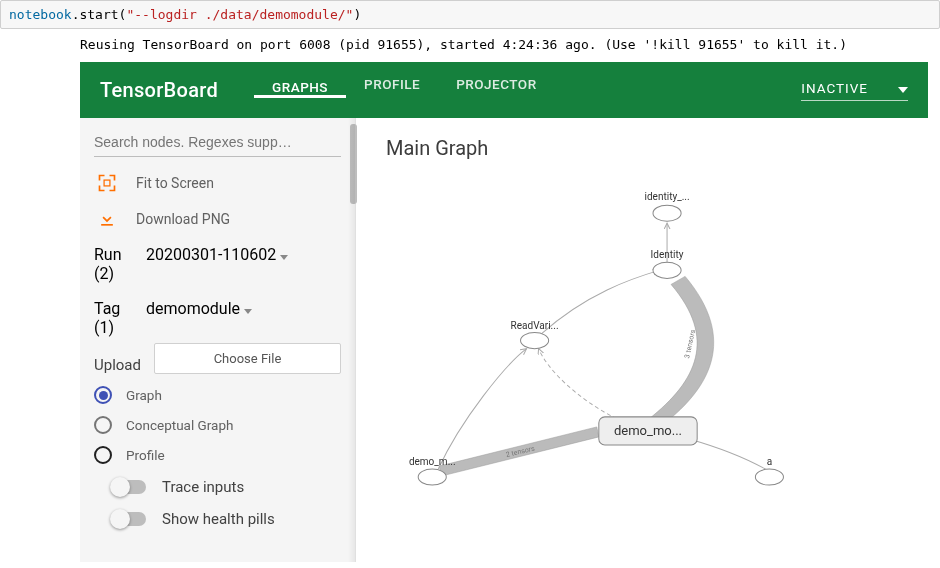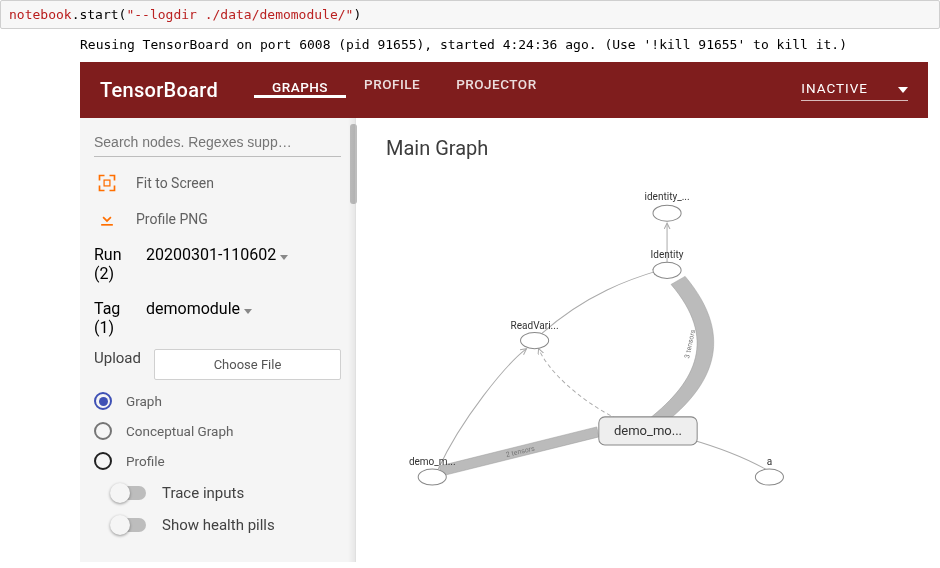--- a/index.html
+++ b/index.html
@@ -3,32 +3,32 @@
 <meta charset="utf-8">
 <style>
   * { box-sizing: border-box; margin: 0; padding: 0; }
   body { font-family: -apple-system, BlinkMacSystemFont, "Segoe UI", Roboto, sans-serif; background: #fff; width: 940px; height: 568px; overflow: hidden; }
   .mono { font-family: "Menlo", "Consolas", monospace; font-size: 13px; }
 
   
   .cell { display: flex; }
   .prompt { width: 80px; text-align: right; padding: 6px 10px 6px 0; color: #303F9F; font-family: monospace; font-size: 13px; }
   .code-area { flex: 1; background: #f7f7f7; border: 1px solid #cfcfcf; border-radius: 2px; padding: 6px 8px; }
-  .code-area .obj { color: #b91c1c; }
+  .code-area .obj { color: #0369a1; }
   .code-area .method { color: #000; }
   .code-area .paren { color: #000; }
   .code-area .string { color: #ba2121; }
 
   .output-row { display: flex; margin-top: 4px; }
   .output-text { padding: 4px 0 10px 0; }
 
   .tb-frame { margin-left: 80px; width: 848px; height: 500px; border: none; }
 
   
-  .tb-header { background: #7f1d1d; color: #fff; height: 56px; display: flex; align-items: center; padding: 0 20px; }
+  .tb-header { background: #15803d; color: #fff; height: 56px; display: flex; align-items: center; padding: 0 20px; }
   .tb-logo { font-size: 20px; font-weight: 500; letter-spacing: 0.3px; margin-right: 36px; }
   .tb-tabs { display: flex; align-items: flex-start; height: 60px; margin-top: 32px; }
   .tb-tab { display: flex; align-items: center; padding: 0 18px; font-size: 13.5px; font-weight: 500; letter-spacing: 0.5px; color: rgba(255,255,255,0.85); cursor: pointer; }
   .tb-tab.active { color: #fff; border-bottom: 3px solid #fff; padding-top: 3px; }
   .tb-spacer { flex: 1; }
   .tb-inactive { display: flex; align-items: flex-start; font-size: 13.5px; letter-spacing: 1px; border-bottom: 1px solid rgba(255,255,255,0.7); padding-bottom: 4px; cursor: pointer; margin-left: 24px; }
   .tb-inactive .chev { margin-left: 30px; }
 
   
   .tb-body { display: flex; height: calc(100% - 56px); }
@@ -40,21 +40,21 @@
   .search::placeholder { color: #757575; }
 
   .side-row { display: flex; align-items: center; margin-top: 16px; }
   .side-row .icon { width: 26px; display: flex; justify-content: center; }
   .side-row .label { margin-left: 16px; color: #616161; font-size: 14px; }
   .kv-stack { display: flex; flex-direction: column; }
   .kv-wrap { display: flex; align-items: flex-start; margin-top: 16px; }
   .kv-wrap .kv-stack { width: 52px; }
   .kv-wrap .sel { flex: 1; }
 
-  .upload-row { display: flex; align-items: flex-start; margin-top: 12px; }
+  .upload-row { display: flex; align-items: flex-end; margin-top: 6px; }
   .upload-row .k { width: 60px; font-size: 15px; color: #424242; }
   .choose { flex: 1; background: #fff; border: 1px solid #d0d0d0; border-radius: 2px; padding: 7px 0; font-size: 13px; color: #555; text-align: center; cursor: pointer; }
 
   .radio-row { display: flex; align-items: center; margin-top: 12px; cursor: pointer; }
   .radio { width: 18px; height: 18px; border-radius: 50%; border: 2px solid #757575; display: inline-flex; align-items: center; justify-content: center; }
   .radio.sel { border-color: #3f51b5; }
   .radio.sel::after { content: ""; width: 9px; height: 9px; border-radius: 50%; background: #3f51b5; }
   .radio-row .rlabel { margin-left: 14px; font-size: 13.5px; color: #616161; }
   .radio.dark { border-color: #212121; }
 
@@ -127,21 +127,21 @@
         <span class="label">Fit to Screen</span>
       </div>
 
       <div class="side-row">
         <span class="icon">
           <svg width="20" height="20" viewBox="0 0 24 24">
               <path fill="#ff6f00" d="M12 3v10l-4-4-1.4 1.4L12 16l5.4-5.6L16 9l-4 4V3z"></path>
               <rect x="5" y="18" width="14" height="2" fill="#ff6f00"></rect>
             </svg>
         </span>
-        <span class="label">Profile PNG</span>
+        <span class="label">Download PNG</span>
       </div>
 
       <div class="kv-wrap">
         <div class="kv-stack">
           <span class="k">Run</span>
           <span class="sub">(2)</span>
         </div>
         <div class="sel">
           <span>20200301-110602</span>
           <span class="caret"></span>

